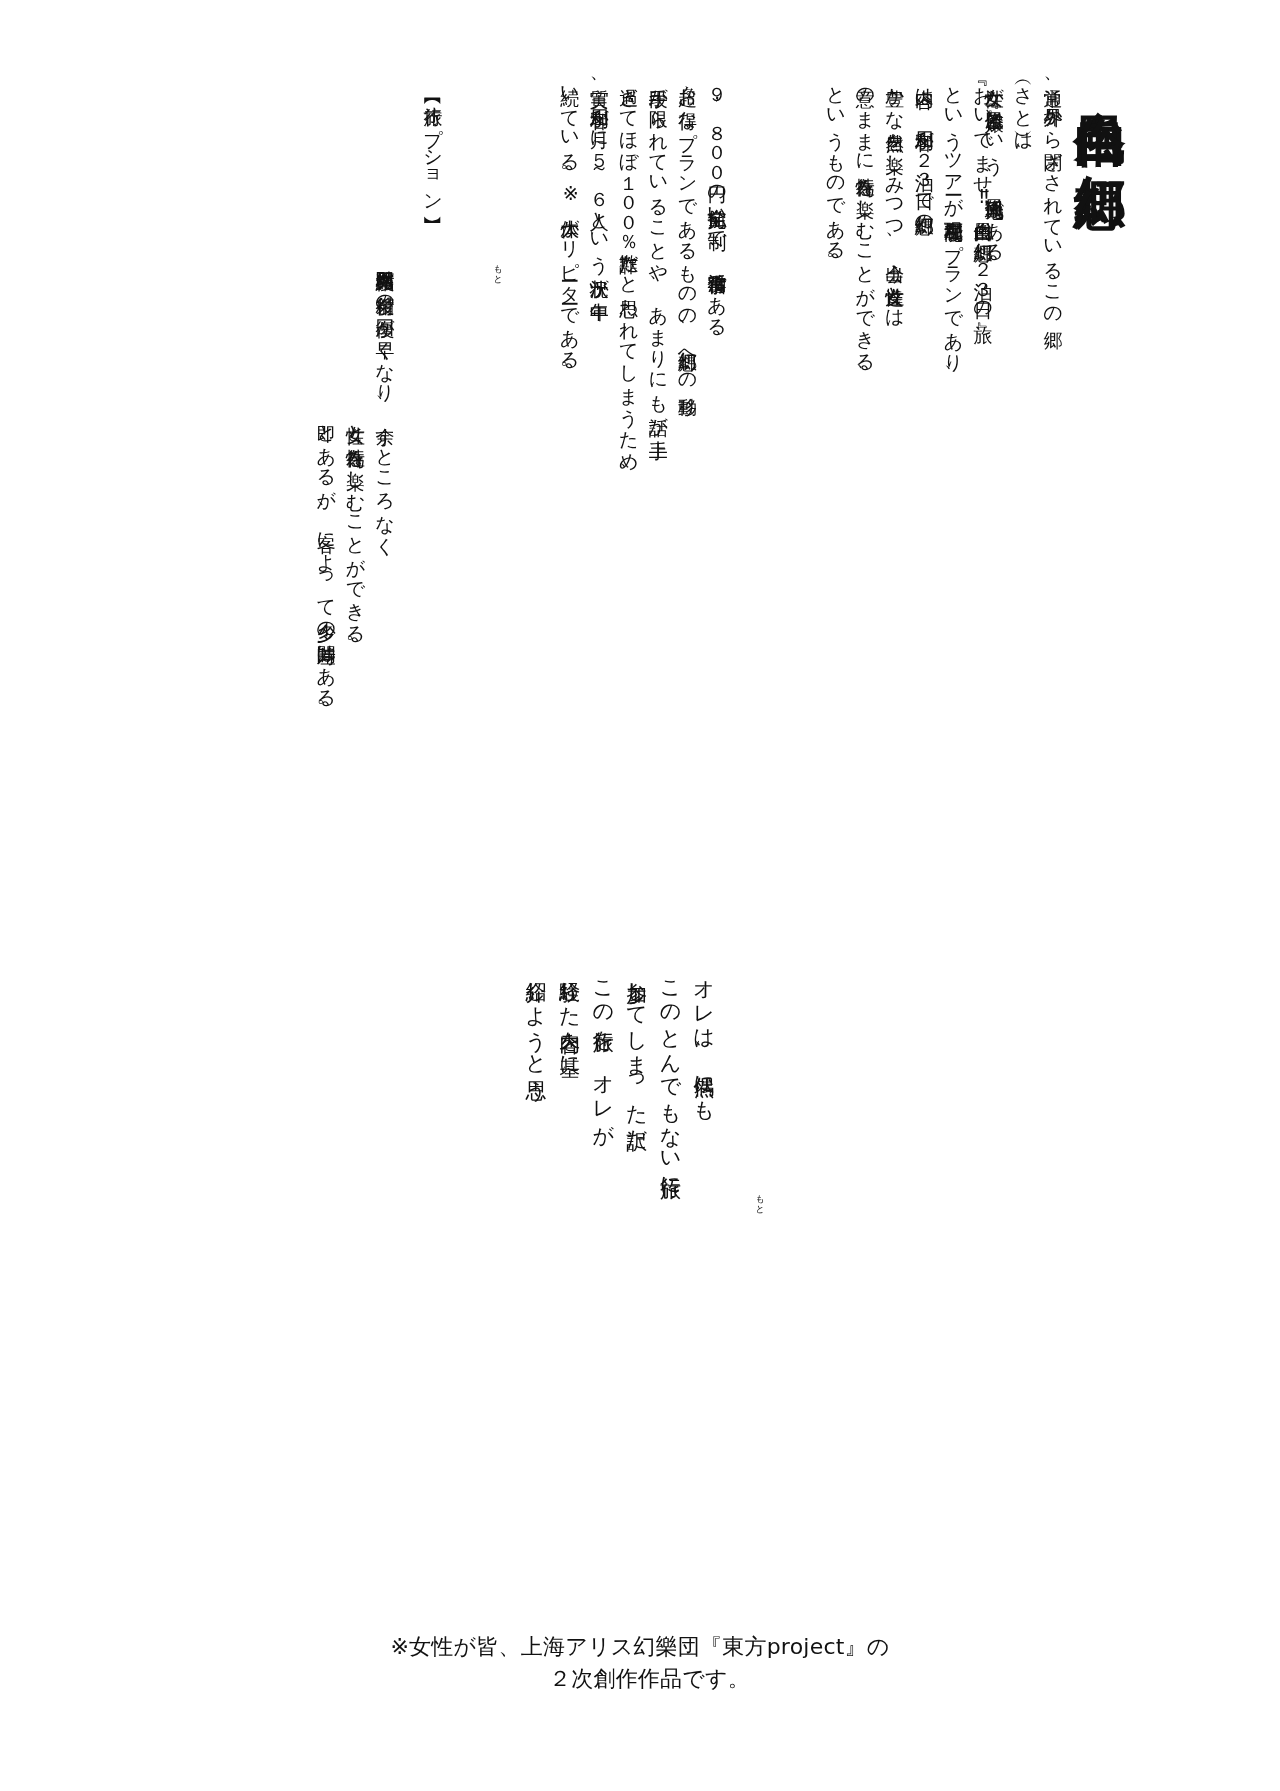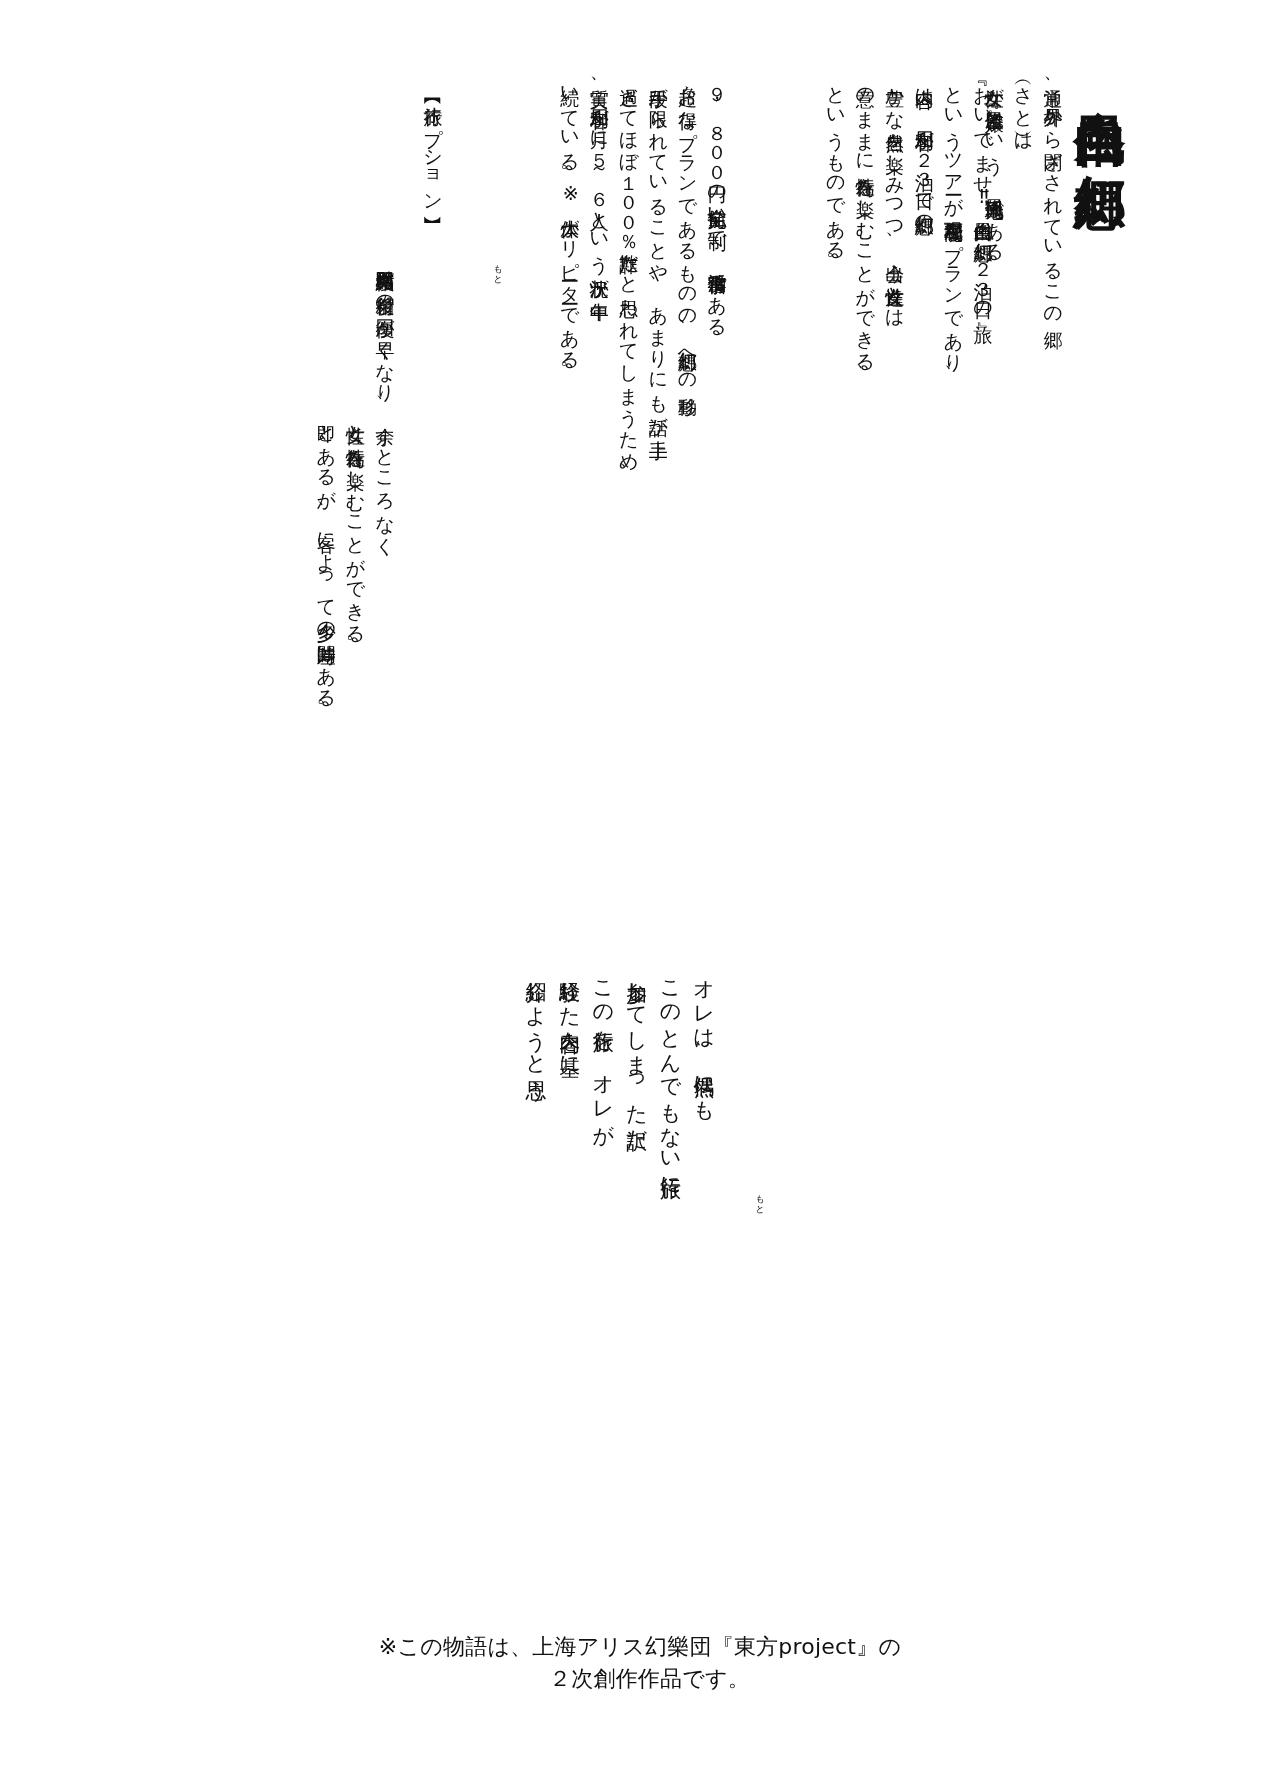--- a/index.html
+++ b/index.html
@@ -146,17 +146,17 @@
   <div class="vtext" id="narration">オレは、偶然にも
 このとんでもない旅行に
 参加してしまった訳だ
 この旅行を、オレが
 経験した内容を基に
 紹介しようと思う</div>
 
   <div class="ruby-holder vtext" id="ruby-moto-2">もと</div>
 
   <div id="footnote">
-    <span>※この物語は、上海アリス幻樂団『東方project』の</span>
+    <span>※女性が皆、上海アリス幻樂団『東方project』の</span>
     <span class="line2">２次創作作品です。</span>
   </div>
 
 </div>
 
 </body></html>

